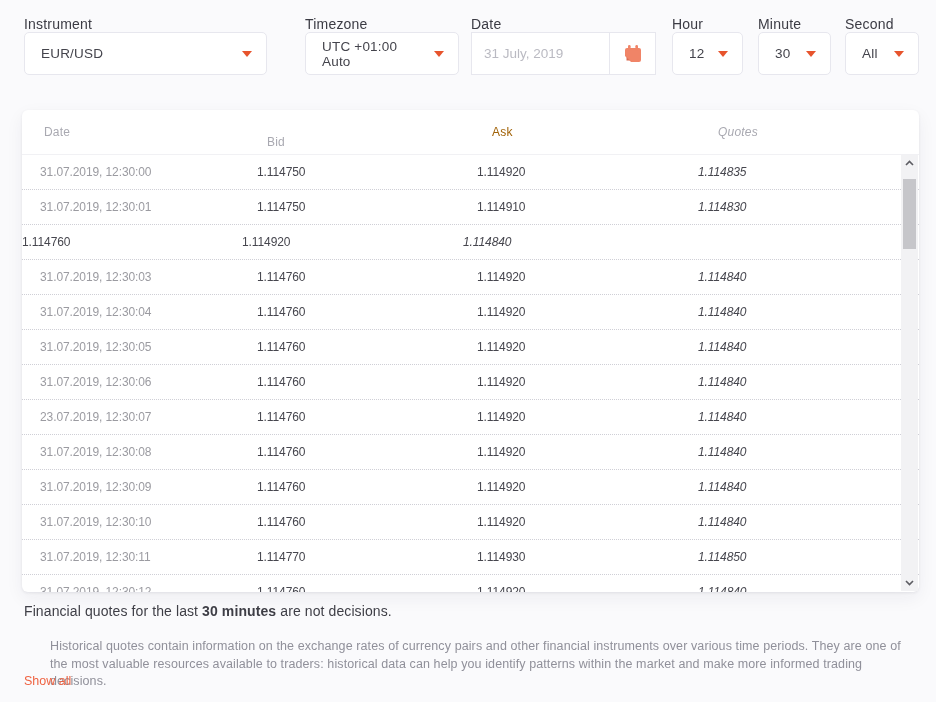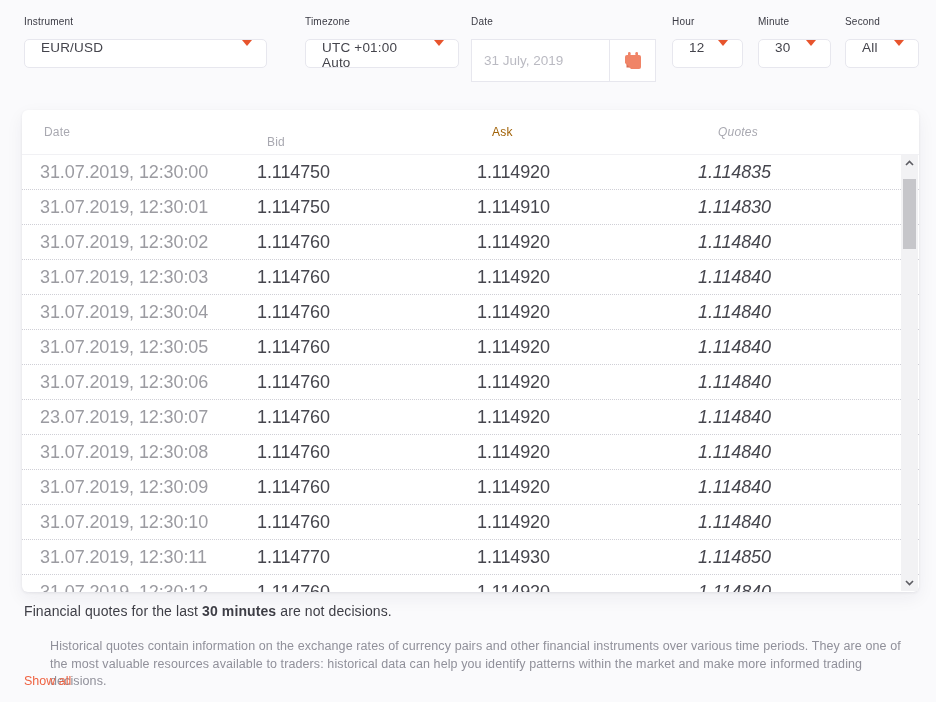--- a/index.html
+++ b/index.html
@@ -7,27 +7,27 @@
   body {
     position:relative;
     background:#fafafc;
     font-family:"Liberation Sans", sans-serif;
     overflow:hidden;
   }
 
   
   .filter-group { position:absolute; top:16px; }
   .filter-label {
-    font-size:10px; color:#3b3b44; letter-spacing:.2px;
-    margin-bottom:12px; display:block;
+    font-size:14px; color:#3b3b44; letter-spacing:.2px;
+    margin-bottom:0; display:block;
   }
   .select-box {
-    height:29px; background:#fff;
+    height:43px; background:#fff;
     border:1px solid #e7e7ee; border-radius:5px;
-    display:flex; align-items:flex-start; justify-content:space-between;
+    display:flex; align-items:center; justify-content:space-between;
     padding:0 14px 0 16px; cursor:pointer;
     font-size:13.5px; color:#44444c; letter-spacing:.2px;
   }
   .caret {
     width:0; height:0; flex:0 0 auto; margin-left:8px;
     border-left:5px solid transparent; border-right:5px solid transparent;
     border-top:6px solid #e7542d;
   }
   .f-instrument { left:24px;  width:243px; }
   .f-timezone   { left:305px; width:154px; }
@@ -63,21 +63,21 @@
     border-bottom:1px solid #f1f1f4;
     font-size:12px; color:#a9a9b1; letter-spacing:.2px;
   }
   .tviewport {
     position:absolute; left:0; top:45px; right:0; bottom:0;
     overflow:hidden; border-radius:0 0 6px 6px;
   }
   .trow {
     height:35px; display:flex; align-items:center;
     border-bottom:1px dotted #cfcfd6;
-    font-size:18px; letter-spacing:-.1px;
+    font-size:12px; letter-spacing:-.1px;
   }
   .tcell { overflow:hidden; white-space:nowrap; }
   .c0 { width:235px; padding-left:18px; color:#9b9ba1; }
   .c1 { width:220px; color:#46464e; }
   .c2 { width:221px; color:#46464e; }
   .c3 { flex:1; color:#46464e;font-style:italic; }
   .thead .c0 { padding-left:22px; color:#a9a9b1; }
   .thead .c1 { padding-left:10px; color:#a9a9b1;margin-top:20px; }
   .thead .c2 { padding-left:15px; color:#a16207; }
   .thead .c3 { padding-left:20px; color:#a9a9b1; }
@@ -186,21 +186,20 @@
         <div class="tcell c2">1.114920</div>
         <div class="tcell c3">1.114835</div>
       </div>
       <div class="trow">
         <div class="tcell c0">31.07.2019, 12:30:01</div>
         <div class="tcell c1">1.114750</div>
         <div class="tcell c2">1.114910</div>
         <div class="tcell c3">1.114830</div>
       </div>
       <div class="trow">
-        <div class="tcell c0">31.07.2019, 12:30:02</div>
         <div class="tcell c1">1.114760</div>
         <div class="tcell c2">1.114920</div>
         <div class="tcell c3">1.114840</div>
       </div>
       <div class="trow">
         <div class="tcell c0">31.07.2019, 12:30:03</div>
         <div class="tcell c1">1.114760</div>
         <div class="tcell c2">1.114920</div>
         <div class="tcell c3">1.114840</div>
       </div>

